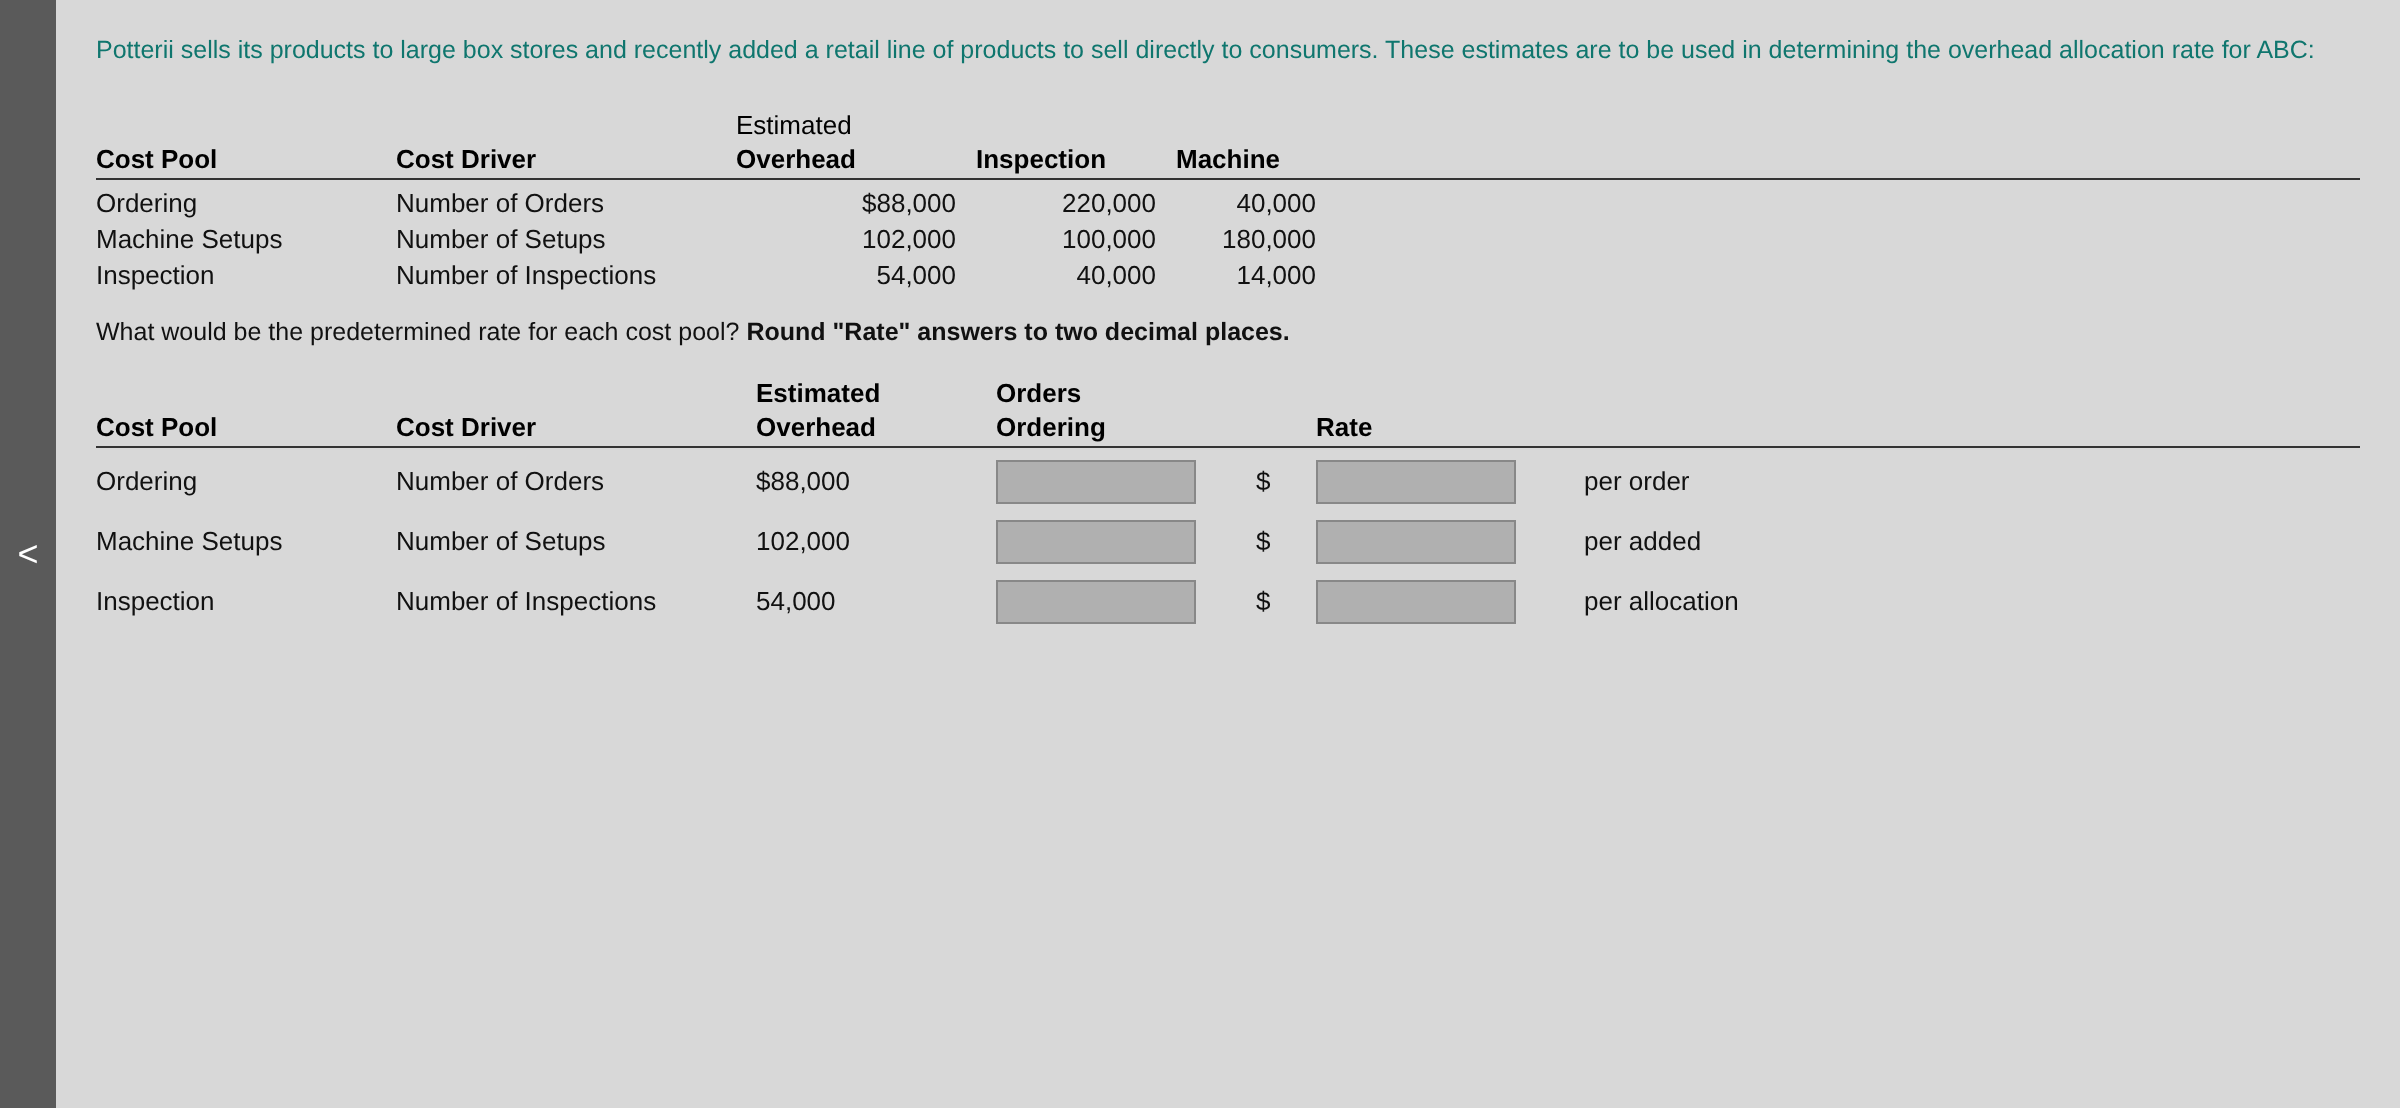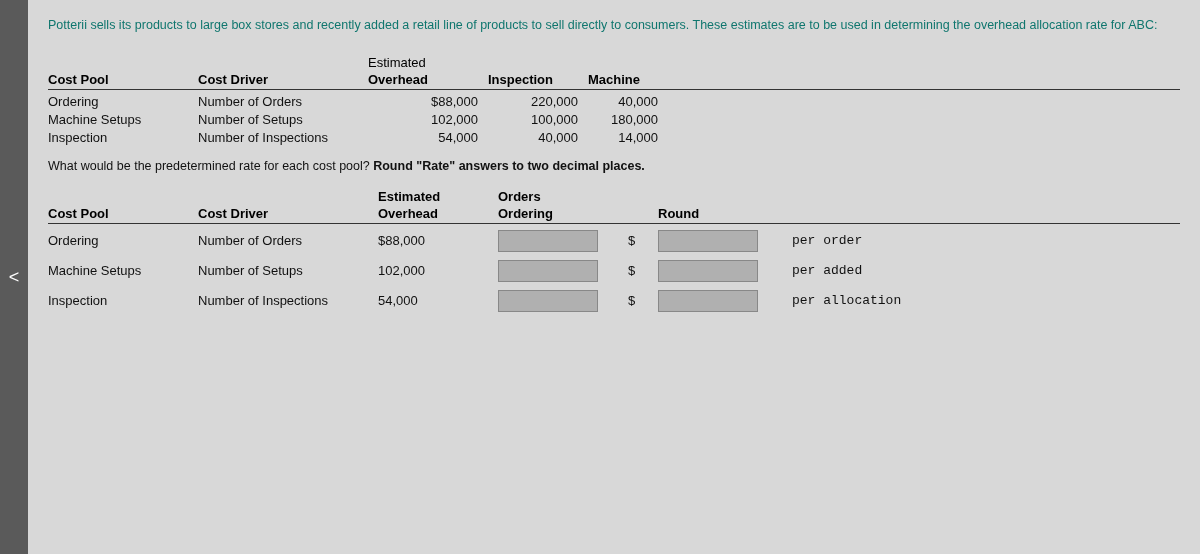--- a/index.html
+++ b/index.html
@@ -148,21 +148,20 @@
     .dollar-sign {
       font-size: 13px;
       color: #111;
       padding-right: 2px;
     }
 
     .per-label {
       font-size: 13px;
       color: #111;
       padding-left: 4px;
-      font-family: Liberation Mono, monospace;
     }
   </style>
 </head>
 <body>
 
 <div class="left-panel">
   <span class="left-panel-arrow">&lt;</span>
 </div>
 
 <div class="main-content">
@@ -226,21 +225,21 @@
       <span></span>
       <span></span>
     </div>
 
     <div class="second-col-headers">
       <span>Cost Pool</span>
       <span>Cost Driver</span>
       <span>Overhead</span>
       <span>Ordering</span>
       <span></span>
-      <span>Round</span>
+      <span>Rate</span>
       <span></span>
     </div>
 
     <div class="second-data-row">
       <span>Ordering</span>
       <span>Number of Orders</span>
       <span>$88,000</span>
       <input class="input-box" type="text" value="" style="">
       <span class="dollar-sign">$</span>
       <input class="input-box" type="text" value="" style="">

